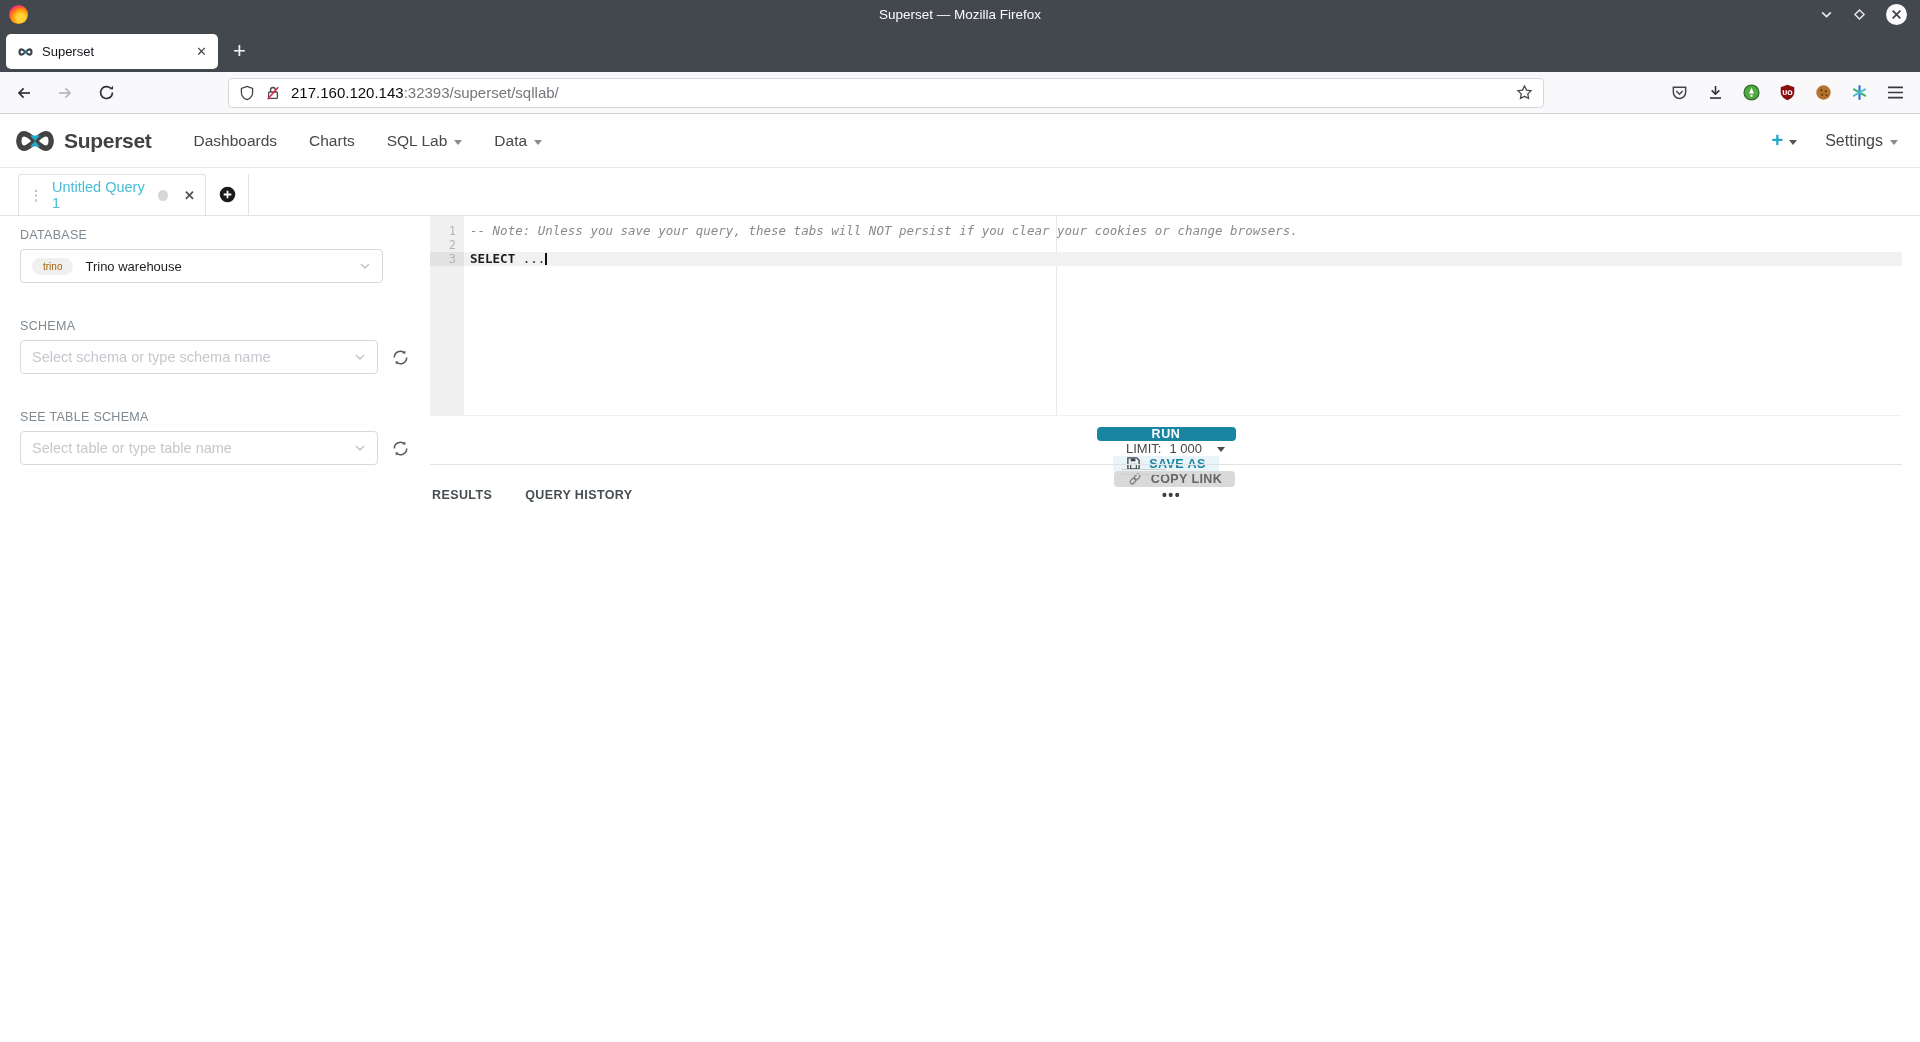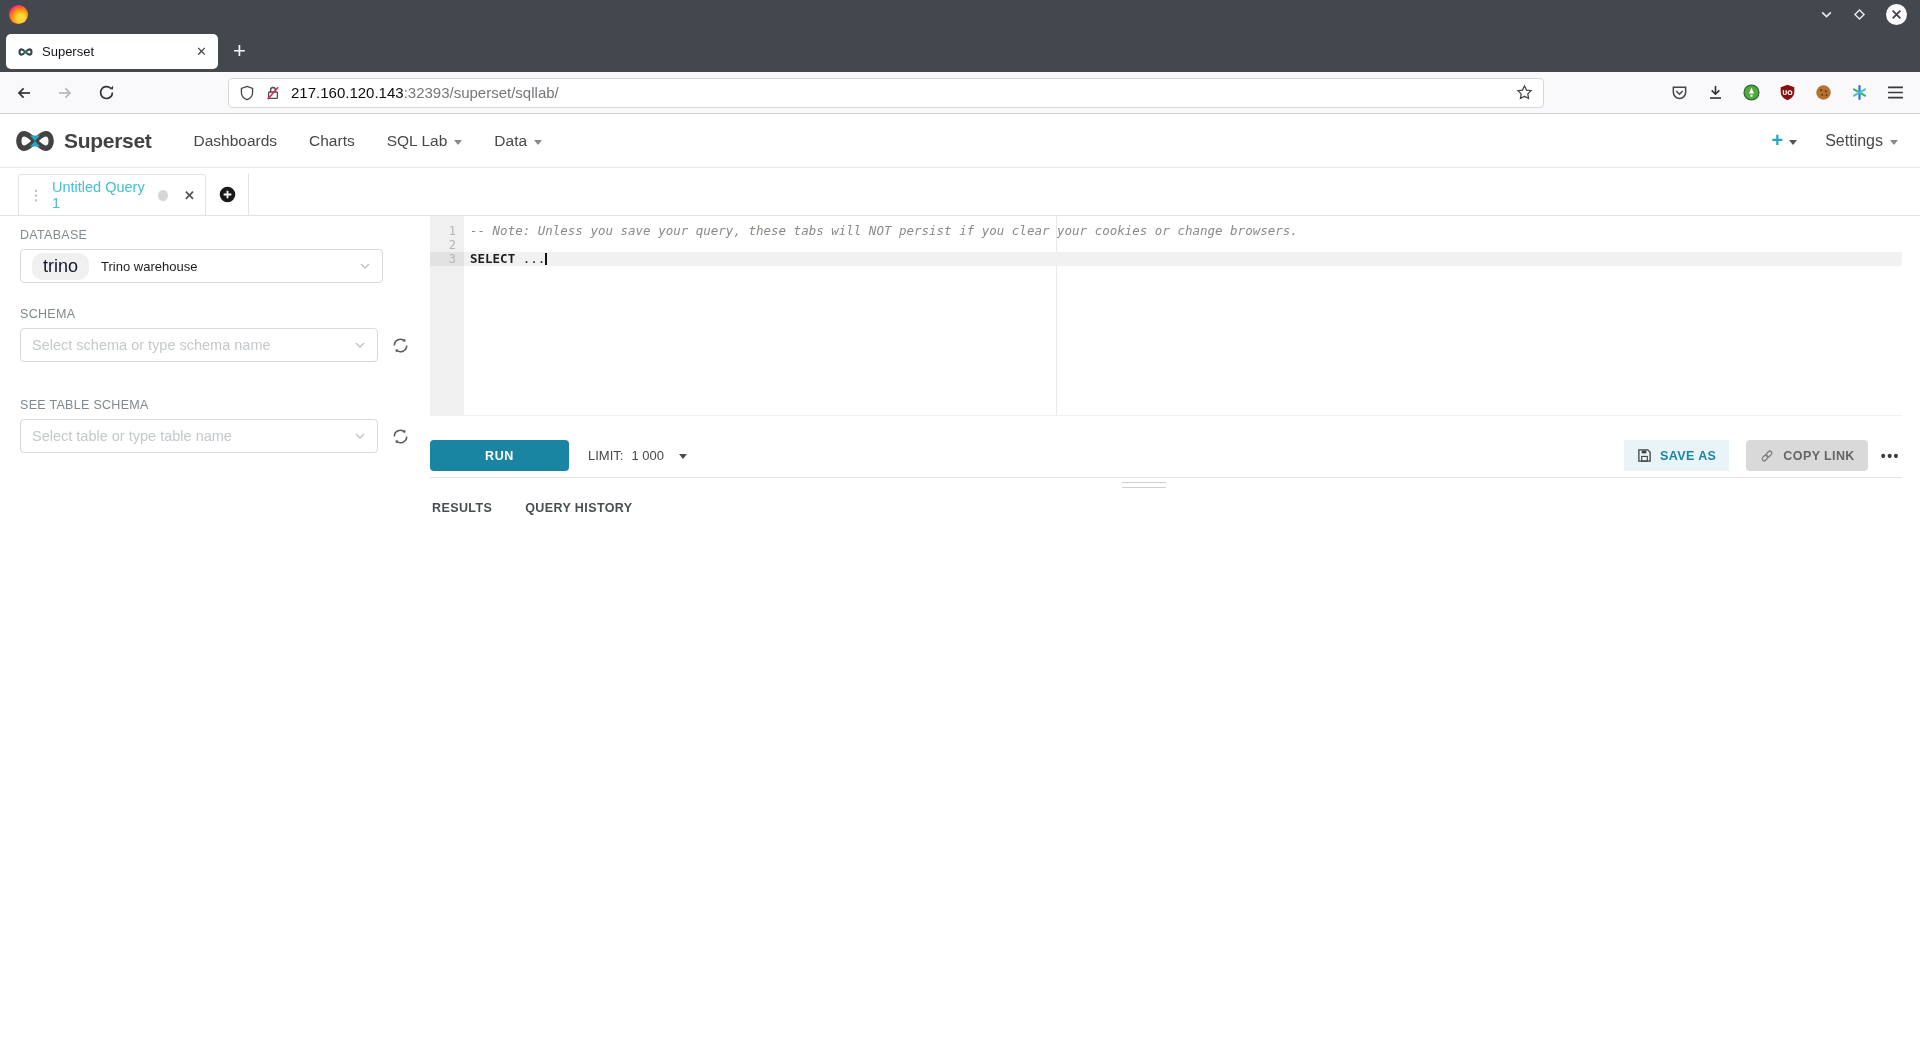--- a/index.html
+++ b/index.html
@@ -58,45 +58,45 @@
   .qtab-add{position:absolute;left:206px;top:6px;height:41px;width:42px;border-right:1px solid #e3e3e3;
             display:flex;align-items:center;justify-content:center;z-index:1;}
 
   
   .main{display:flex;height:829px;}
   .sidebar{width:430px;box-sizing:border-box;padding:12px 20px 0 20px;flex:none;}
   .f-label{font-size:12.5px;color:#7f8990;letter-spacing:0.3px;margin-bottom:7px;}
   .sel-row{display:flex;align-items:center;}
   .sel{width:363px;height:34px;border:1px solid #d9d9d9;border-radius:4px;background:#fff;display:flex;align-items:center;
        padding:0 11px;box-sizing:border-box;}
-  .pill{background:#f0f0f0;border-radius:11px;padding:3px 11px;font-size:18px;color:#0f172a;}
+  .pill{background:#f0f0f0;border-radius:11px;padding:3px 11px;font-size:10px;color:#a16207;}
   .sel-val{font-size:13px;color:#1d1d1d;margin-left:12px;flex:1;}
   .sel-ph{font-size:14.5px;color:#c4c8cc;flex:1;}
   .sel-chev{margin-left:auto;display:flex;}
   .refresh-btn{margin-left:13px;display:flex;}
-  .gap1{margin-top:24px;}
+  .gap1{margin-top:36px;}
   .gap2{margin-top:36px;}
 
   
   .editor-pane{flex:1;position:relative;padding-right:18px;box-sizing:border-box;}
   .ace{position:relative;height:199px;border-bottom:1px solid #f1f1f1;
        font-family:"DejaVu Sans Mono","Liberation Mono",monospace;font-size:12.5px;}
   .ace-gutter{position:absolute;left:0;top:0;bottom:0;width:34px;background:#f0f0f0;padding-top:8px;box-sizing:border-box;}
   .g-cell{height:14px;line-height:14px;text-align:right;padding-right:8px;color:#b4b4b4;font-size:12px;}
   .g-cell.active{background:#e2e2e2;}
   .ace-margin{position:absolute;left:626px;top:0;bottom:0;width:1px;background:#e9e9e9;}
   .ace-code{position:absolute;left:34px;right:0;top:0;padding-top:8px;}
   .c-line{height:14px;line-height:14px;white-space:pre;padding-left:6px;}
   .c-line.active{background:#f1f1f1;}
   .tok-comment{color:#8a8a86;font-style:italic;}
   .tok-keyword{font-weight:bold;color:#1c1c1c;text-align:center;}
   .tok-plain{color:#1c1c1c;}
   .cursor{display:inline-block;width:2px;height:12px;background:#111;vertical-align:-2px;}
 
-  .ed-toolbar{margin-top:24px;display:flex;align-items:center;height:31px;}
+  .ed-toolbar{margin-top:11px;display:flex;align-items:center;height:31px;flex-direction:column;}
   .run-btn{width:139px;height:31px;background:#1a85a2;border-radius:4px;color:#fff;font-size:12.5px;font-weight:bold;
            letter-spacing:0.6px;display:flex;align-items:center;justify-content:center;}
   .limit{margin-left:19px;display:flex;align-items:center;font-size:13px;color:#484848;}
   .limit-val{margin-left:8px;}
   .limit-caret{width:0;height:0;border-left:4px solid transparent;border-right:4px solid transparent;border-top:5px solid #4c4c4c;margin-left:15px;margin-top:2px;}
   .spacer{flex:1;}
   .saveas{height:31px;background:#e9f4f8;border-radius:0;display:flex;align-items:center;padding:0 13px;gap:8px;}
   .saveas-label{color:#1a85a2;font-size:12.5px;font-weight:bold;letter-spacing:0.4px;}
   .copylink{margin-left:17px;height:31px;background:#d9d9d9;border-radius:4px;display:flex;align-items:center;padding:0 13px;gap:8px;}
   .copylink-label{color:#656565;font-size:12.5px;font-weight:bold;letter-spacing:0.4px;}
@@ -110,20 +110,21 @@
   .s-tab{font-size:12.5px;font-weight:600;color:#474e52;letter-spacing:0.4px;}
   .s-tab + .s-tab{margin-left:33px;}
 </style>
 </head>
 <body>
 
 <div class="screen">
 
   <div class="titlebar">
     <div class="fx-logo"></div>
+    <div class="tb-title">Superset — Mozilla Firefox</div>
     <div class="win-ctrls">
       <span>
         <svg width="13" height="13" viewBox="0 0 12 12">
             <path d="M2 4l4 4 4-4" fill="none" stroke="#e9e9ec" stroke-width="1.5"></path>
           </svg>
       </span>
       <span>
         <svg width="13" height="13" viewBox="0 0 12 12">
             <rect x="3" y="3" width="6" height="6" transform="rotate(45 6 6)" fill="none" stroke="#e9e9ec" stroke-width="1.3"></rect>
           </svg>

